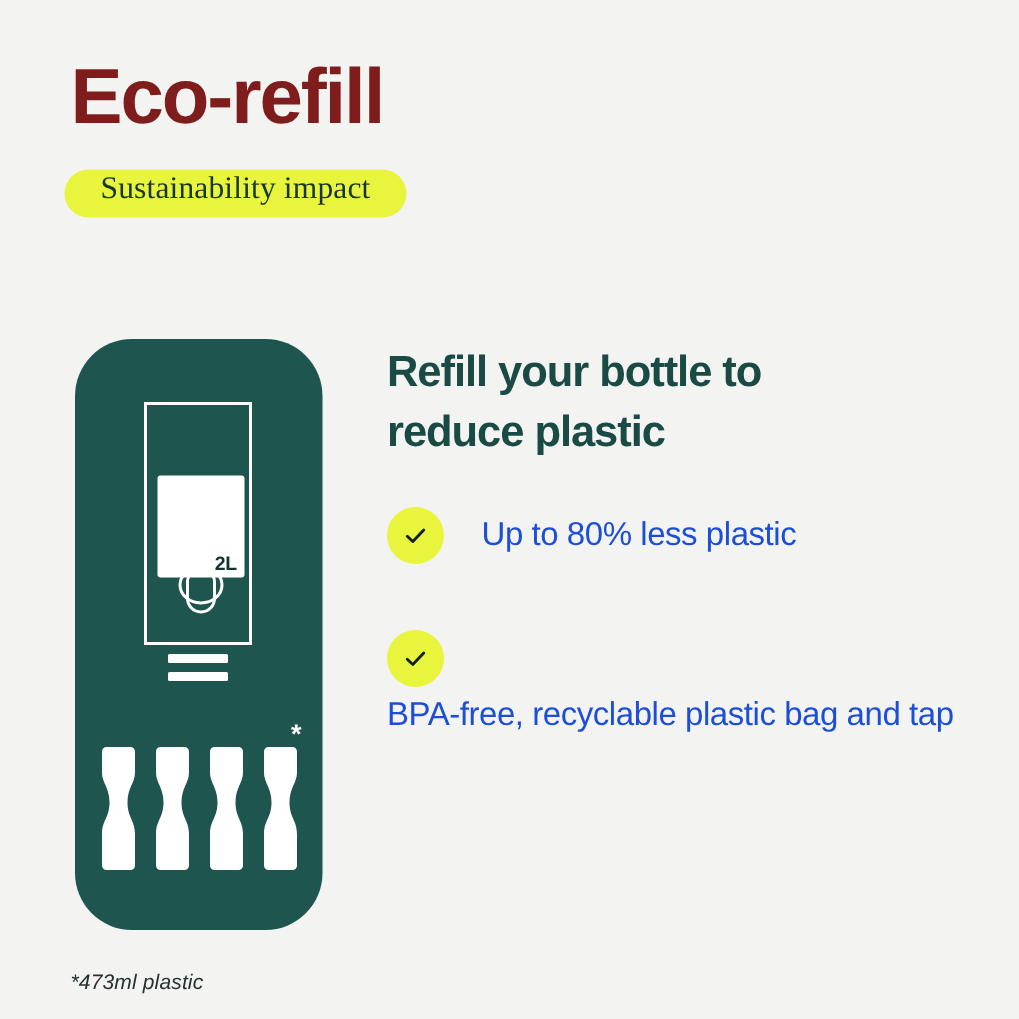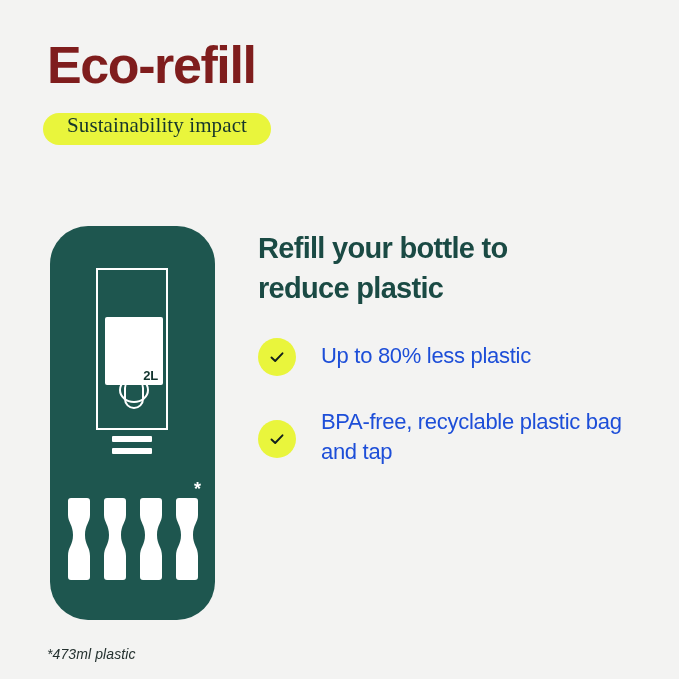--- a/index.html
+++ b/index.html
@@ -184,21 +184,21 @@
     font-size: 22px;
     line-height: 30px;
     color: #1d4ed8;
     letter-spacing: -0.3px;
     padding-top: 3px;
   }
   
   .feature-item.two-line .check-badge { margin-top: 16px; }
   .feature-item.one-line .check-badge { margin-top: 0px; }
   .feature-item.one-line { margin-bottom: 22px; }
-  .feature-item.two-line { margin-bottom: 14px; }
+  .feature-item.two-line { margin-bottom: 14px; flex-direction: column; }
 </style>
 </head>
 <body>
 
 <div id="page">
 
   <div class="title">Eco-refill</div>
 
   <div class="badge">
     <span class="badge-label">Sustainability impact</span>

